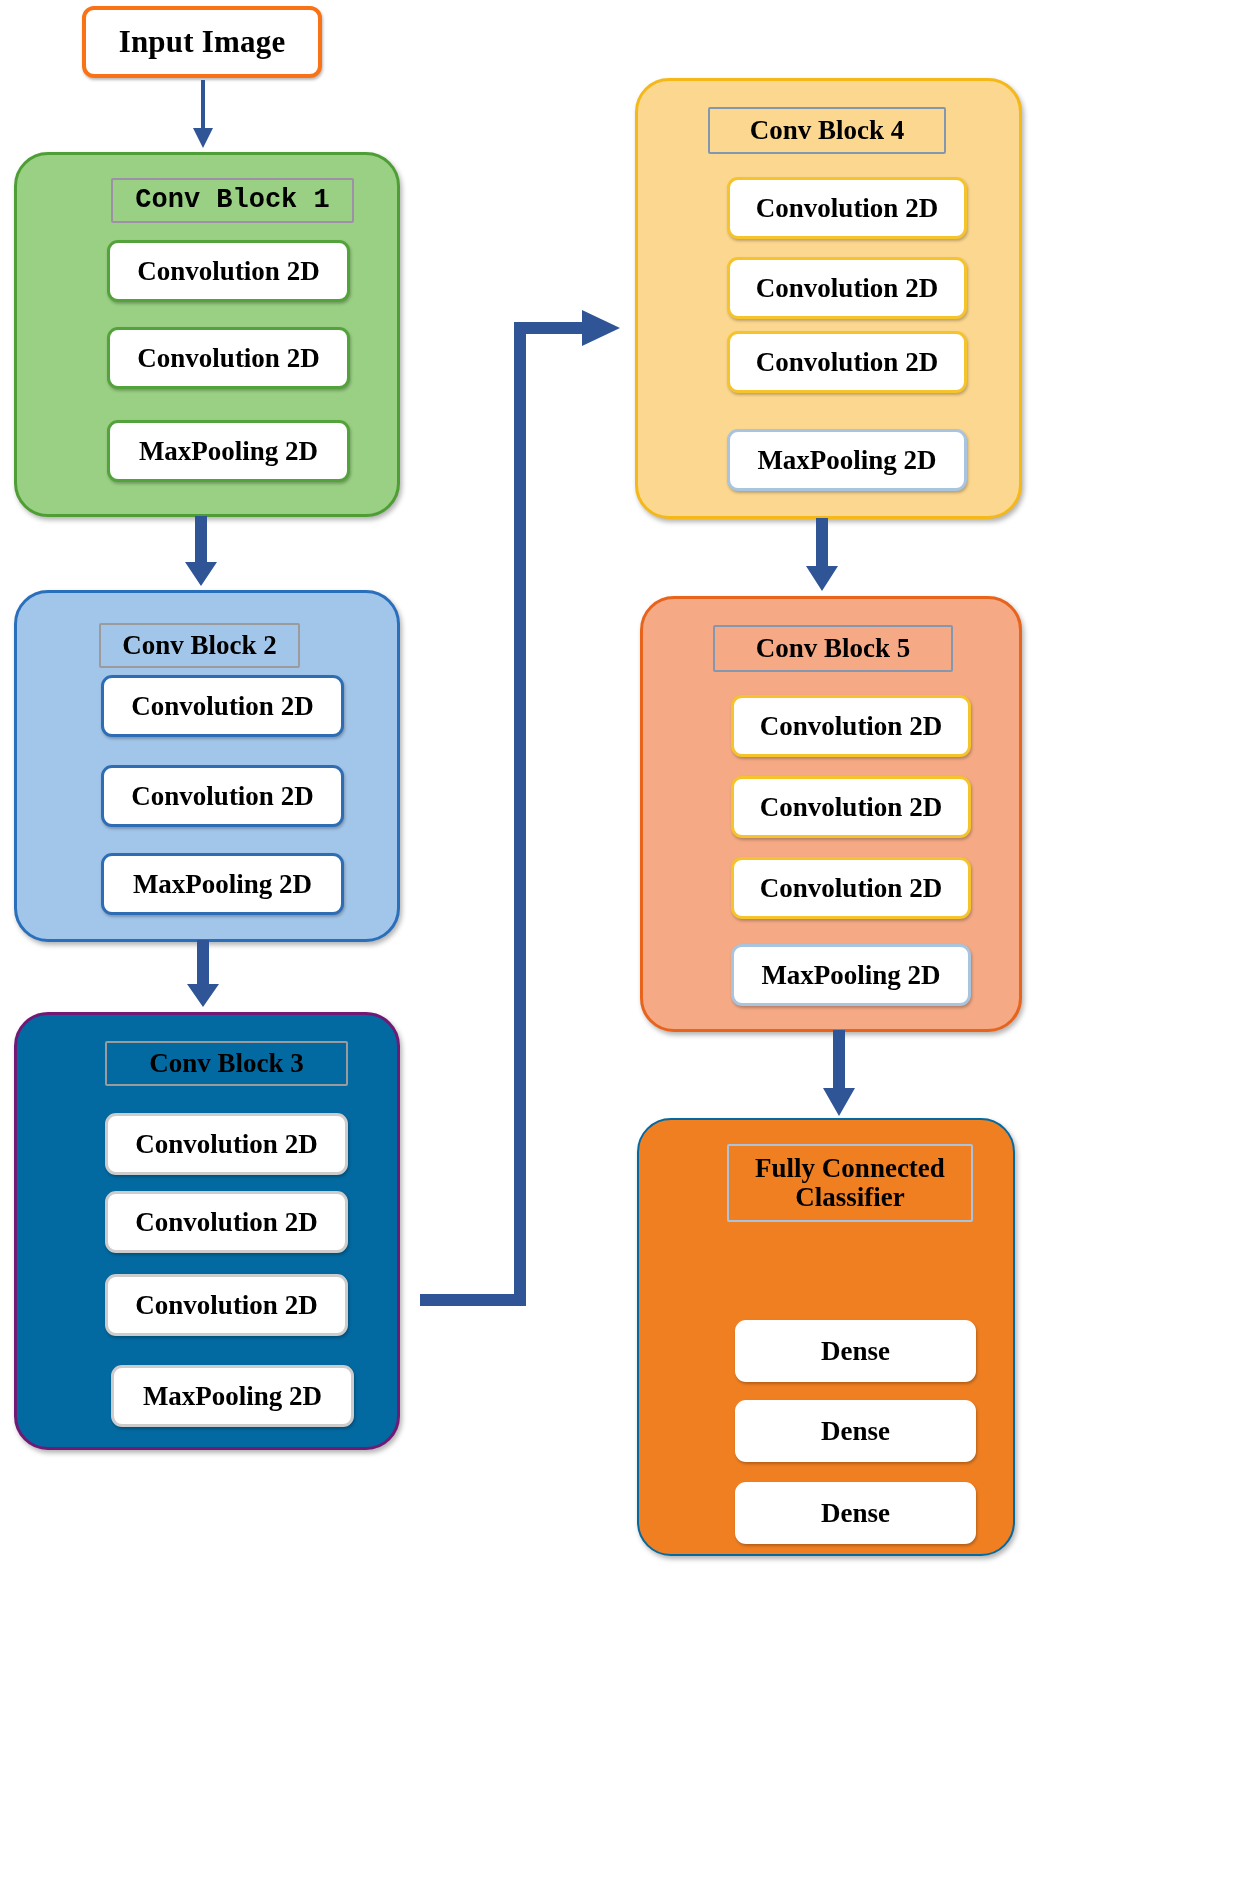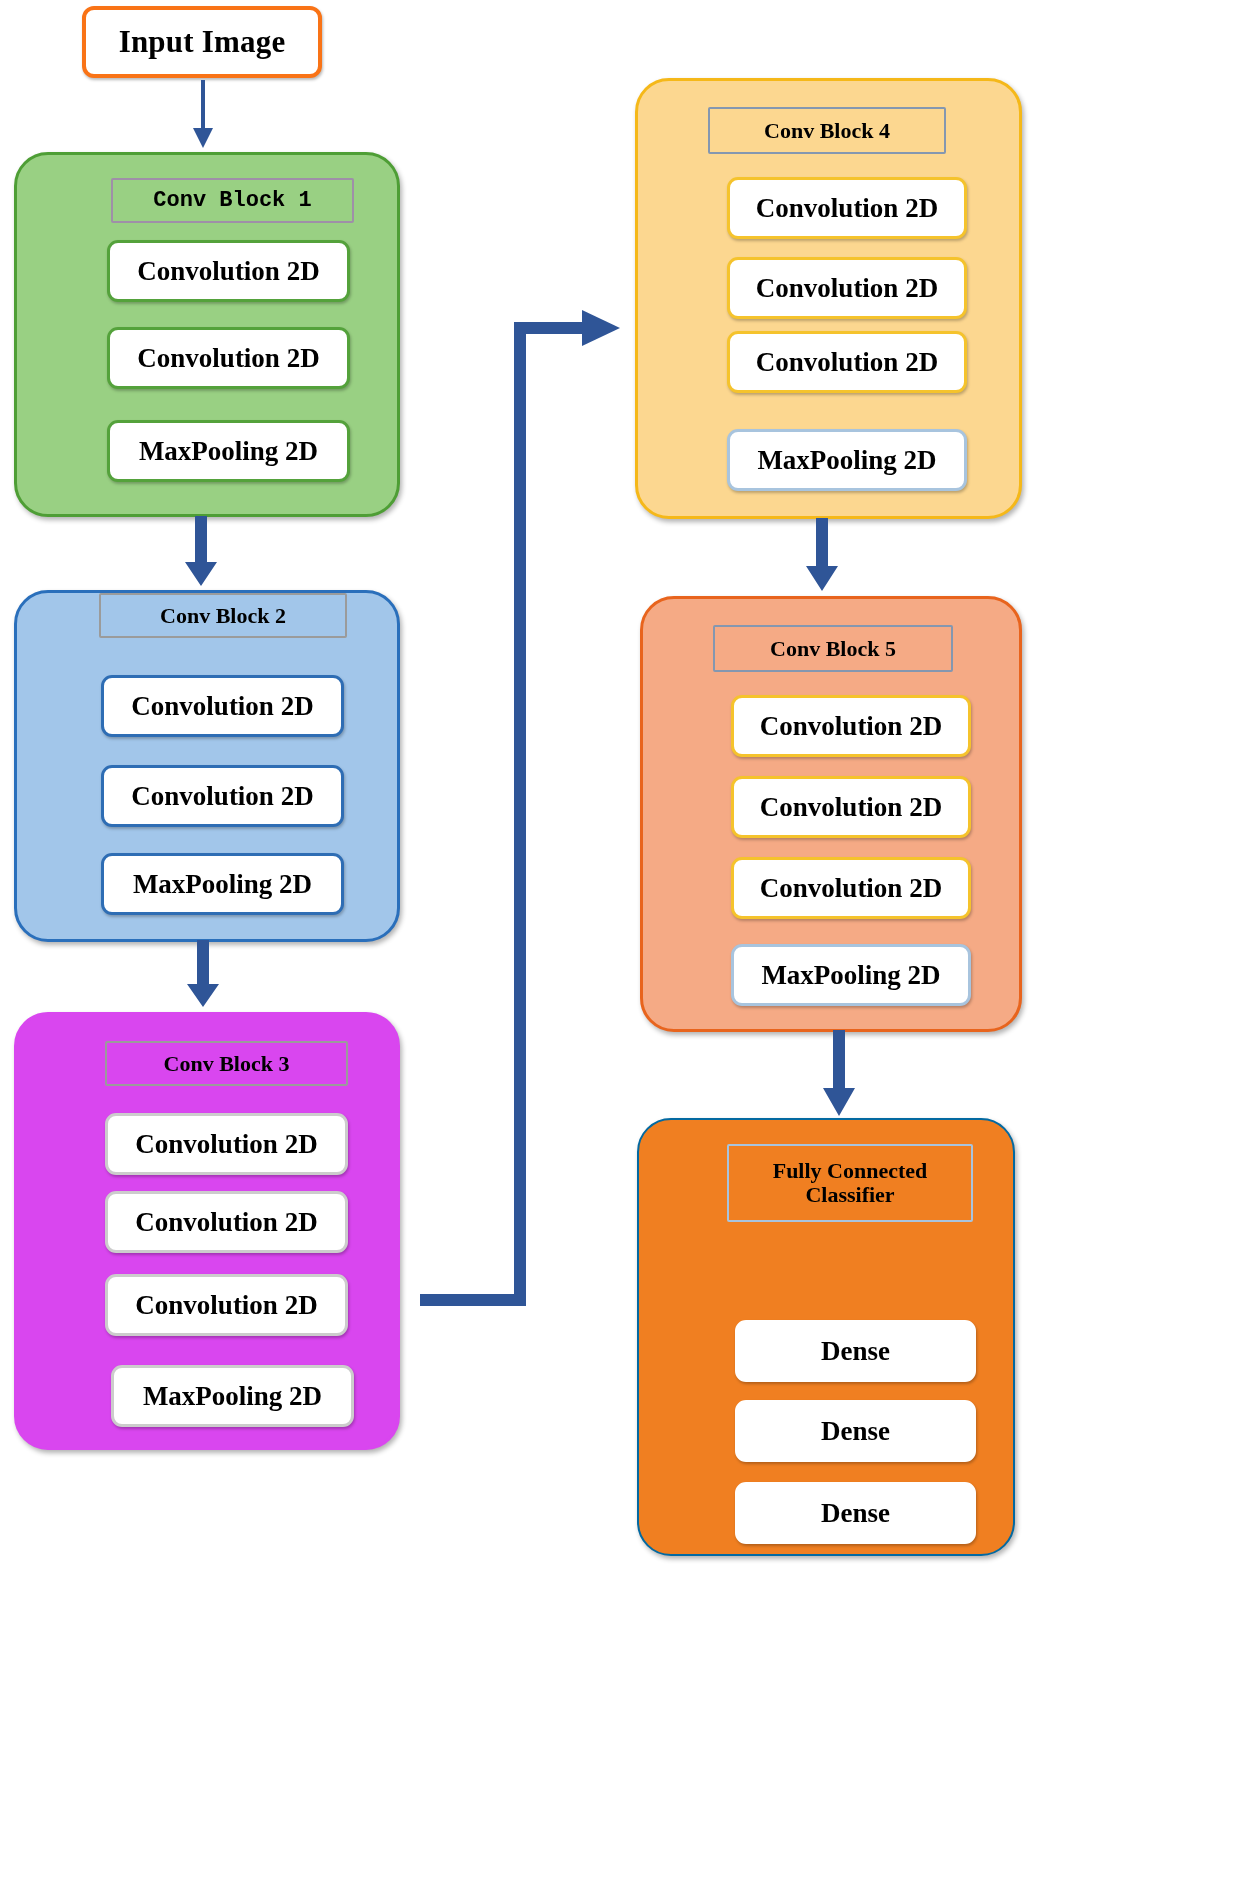--- a/index.html
+++ b/index.html
@@ -44,39 +44,39 @@
 
   
   .block {
     position: absolute;
     box-sizing: border-box;
     border-radius: 34px;
     box-shadow: 2px 3px 5px rgba(0,0,0,0.30);
   }
   .block-green  { background: #99d083; border: 3px solid #4e9e35; }
   .block-blue   { background: #a2c6ea; border: 3px solid #2a6fbb; }
-  .block-grey   { background: #d946ef; border: 3px solid #d946ef; }
+  .block-grey   { background: #0369a1; border: 3px solid #701a75; }
   .block-yellow { background: #fcd790; border: 3px solid #f5b819; }
   .block-salmon { background: #f5aa85; border: 3px solid #e8641d; }
   .block-orange { background: #f07f21; border: 2px solid #0369a1; }
 
   
   .block-title {
     position: absolute;
     box-sizing: border-box;
     display: flex;
     align-items: center;
     justify-content: center;
     text-align: center;
     background: transparent;
     border: 2px solid #8497b0;
     border-radius: 2px;
     font-weight: bold;
     color: #000;
-    font-size: 22px;
+    font-size: 27px;
     line-height: 1.08;
   }
   .block-title.grey-outline { border-color: #9b9b9b; }
   .block-title.mauve-outline { border-color: #9f8fa8; }
 
   
   .layer {
     position: absolute;
     box-sizing: border-box;
     display: flex;
@@ -133,21 +133,21 @@
     </div>
   </div>
 
   <div class="conn" style="left:182px; top:516px; width:40px; height:74px;">
     <svg width="40" height="74" viewBox="0 0 40 74">
       <path d="M13 0 L13 46 L3 46 L19 70 L35 46 L25 46 L25 0 Z" fill="#2f5597"></path>
     </svg>
   </div>
 
   <div class="block block-blue" style="left:14px; top:590px; width:386px; height:352px;">
-    <div class="block-title grey-outline" style="left:82px; top:0; width:248px; height:45px;">
+    <div class="block-title grey-outline" style="left:82px; top:30px; width:201px; height:45px;">
       <span>Conv Block 2</span>
     </div>
     <div class="layer bd-blue" style="left:84px; top:82px; width:243px; height:62px;">
       <span>Convolution 2D</span>
     </div>
     <div class="layer bd-blue" style="left:84px; top:172px; width:243px; height:62px;">
       <span>Convolution 2D</span>
     </div>
     <div class="layer bd-blue" style="left:84px; top:260px; width:243px; height:62px;">
       <span>MaxPooling 2D</span>

